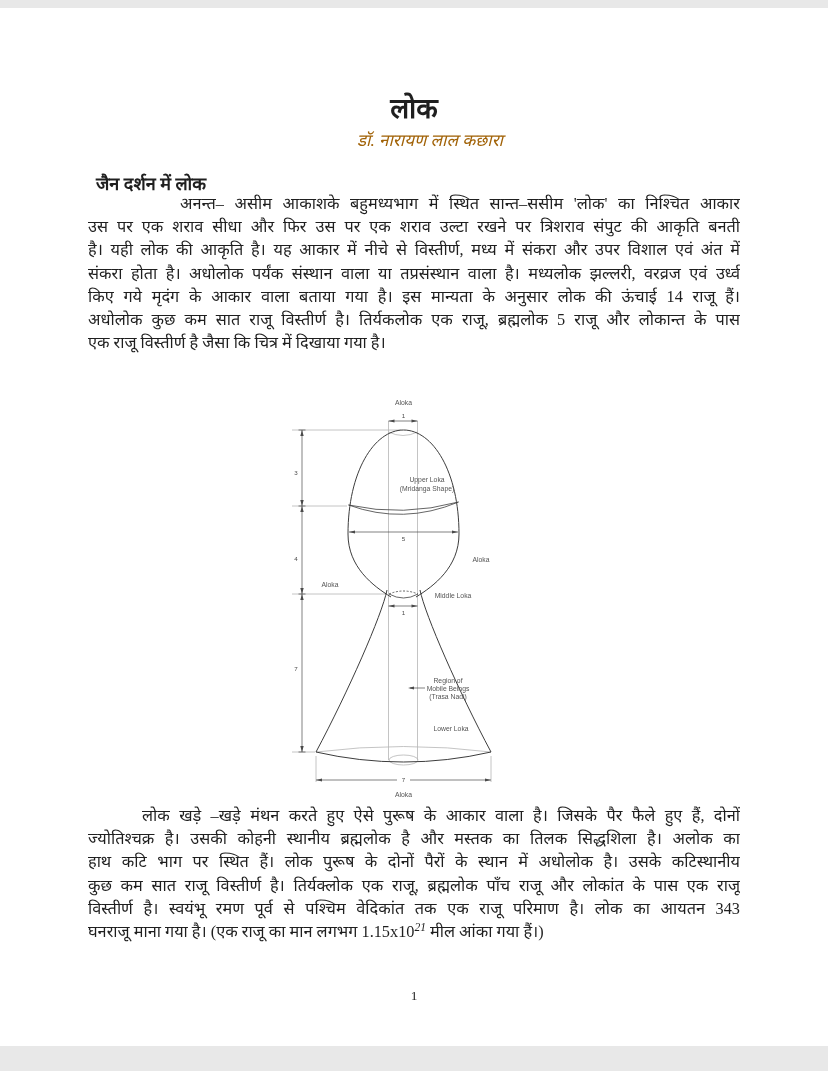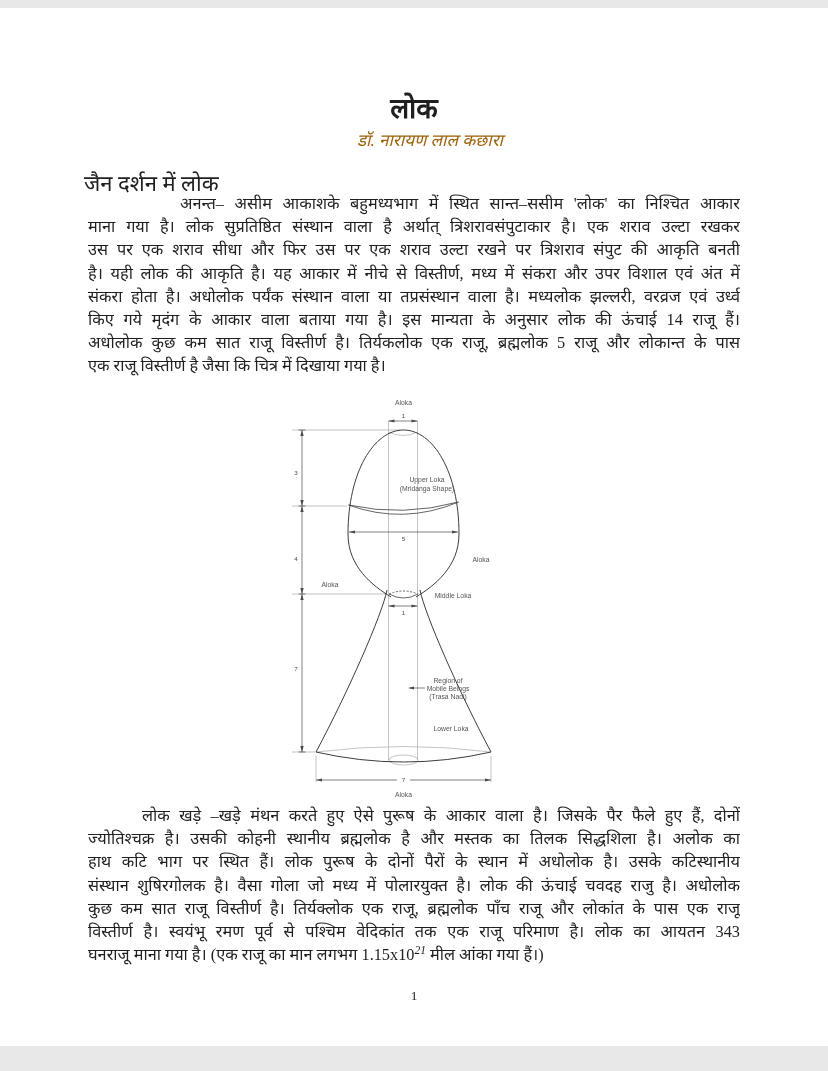--- a/index.html
+++ b/index.html
@@ -10,22 +10,22 @@
   }
   .title {
     position:absolute; left:0; top:84px; width:828px;
     text-align:center; font-size:28px; font-weight:bold; line-height:34px;
   }
   .author {
     position:absolute; left:16px; top:122px; width:828px;
     text-align:center; font-size:17px; font-style:italic; line-height:22px; color:#a16207;
   }
   .heading {
-    position:absolute; left:84px; top:164px; width:652px;
-    font-size:22px; font-weight:normal; line-height:24px;
+    position:absolute; left:96px; top:164px; width:652px;
+    font-size:18px; font-weight:bold; line-height:24px;
   }
   .para { position:absolute; left:88px; width:652px; }
   #para1 { top:184px; }
   #para2 { top:796px; }
   .tl {
     height:23.2px; line-height:23.2px; font-size:16.3px;
     text-align:justify; text-align-last:justify; overflow:hidden;
     white-space:normal;
   }
   .lastline { text-align-last:left; }
@@ -43,21 +43,20 @@
 <body>
 
 <div class="page">
 
   <div class="title">लोक</div>
   <div class="author">डॉ. नारायण लाल कछारा</div>
   <div class="heading">जैन दर्शन में लोक</div>
 
   <div class="para" id="para1">
     <div class="tl first-p1">अनन्त– असीम आकाशके बहुमध्यभाग में स्थित सान्त–ससीम 'लोक' का निश्चित आकार</div>
-    <div class="tl">माना गया है। लोक सुप्रतिष्ठित संस्थान वाला है अर्थात् त्रिशरावसंपुटाकार है। एक शराव उल्टा रखकर</div>
     <div class="tl">उस पर एक शराव सीधा और फिर उस पर एक शराव उल्टा रखने पर त्रिशराव संपुट की आकृति बनती</div>
     <div class="tl">है। यही लोक की आकृति है। यह आकार में नीचे से विस्तीर्ण, मध्य में संकरा और उपर विशाल एवं अंत में</div>
     <div class="tl">संकरा होता है। अधोलोक पर्यंक संस्थान वाला या तप्रसंस्थान वाला है। मध्यलोक झल्लरी, वरव्रज एवं उर्ध्व</div>
     <div class="tl">किए गये मृदंग के आकार वाला बताया गया है। इस मान्यता के अनुसार लोक की ऊंचाई 14 राजू हैं।</div>
     <div class="tl">अधोलोक कुछ कम सात राजू विस्तीर्ण है। तिर्यकलोक एक राजू, ब्रह्मलोक 5 राजू और लोकान्त के पास</div>
     <div class="tl lastline">एक राजू विस्तीर्ण है जैसा कि चित्र में दिखाया गया है।</div>
   </div>
 
   <svg class="diagram" width="290" height="412" viewBox="0 0 290 412">
 
@@ -138,21 +137,20 @@
       <text x="181" y="337">Lower Loka</text>
       <text x="133.5" y="388.3" font-size="6.2" fill="#4a4a4a">7</text>
       <text x="133.5" y="403">Aloka</text>
     </g>
   </svg>
 
   <div class="para" id="para2">
     <div class="tl first-p2">लोक खड़े –खड़े मंथन करते हुए ऐसे पुरूष के आकार वाला है। जिसके पैर फैले हुए हैं, दोनों</div>
     <div class="tl">ज्योतिश्चक्र है। उसकी कोहनी स्थानीय ब्रह्मलोक है और मस्तक का तिलक सिद्धशिला है। अलोक का</div>
     <div class="tl">हाथ कटि भाग पर स्थित हैं। लोक पुरूष के दोनों पैरों के स्थान में अधोलोक है। उसके कटिस्थानीय</div>
-    <div class="tl">संस्थान शुषिरगोलक है। वैसा गोला जो मध्य में पोलारयुक्त है। लोक की ऊंचाई चवदह राजु है। अधोलोक</div>
     <div class="tl">कुछ कम सात राजू विस्तीर्ण है। तिर्यक्लोक एक राजू, ब्रह्मलोक पाँच राजू और लोकांत के पास एक राजू</div>
     <div class="tl">विस्तीर्ण है। स्वयंभू रमण पूर्व से पश्चिम वेदिकांत तक एक राजू परिमाण है। लोक का आयतन 343</div>
     <div class="tl lastline"><span>घनराजू माना गया है। (एक राजू का मान लगभग 1.15x10</span><sup>21</sup><span> मील आंका गया हैं।)</span></div>
   </div>
 
   <div class="pagenum">1</div>
 
 </div>
 
 </body></html>

